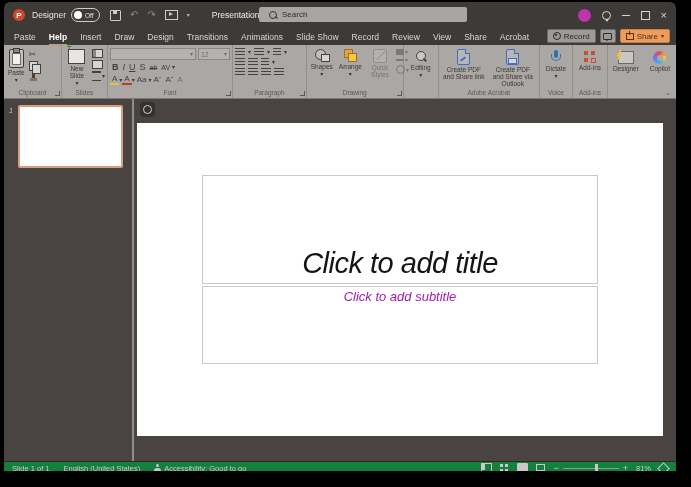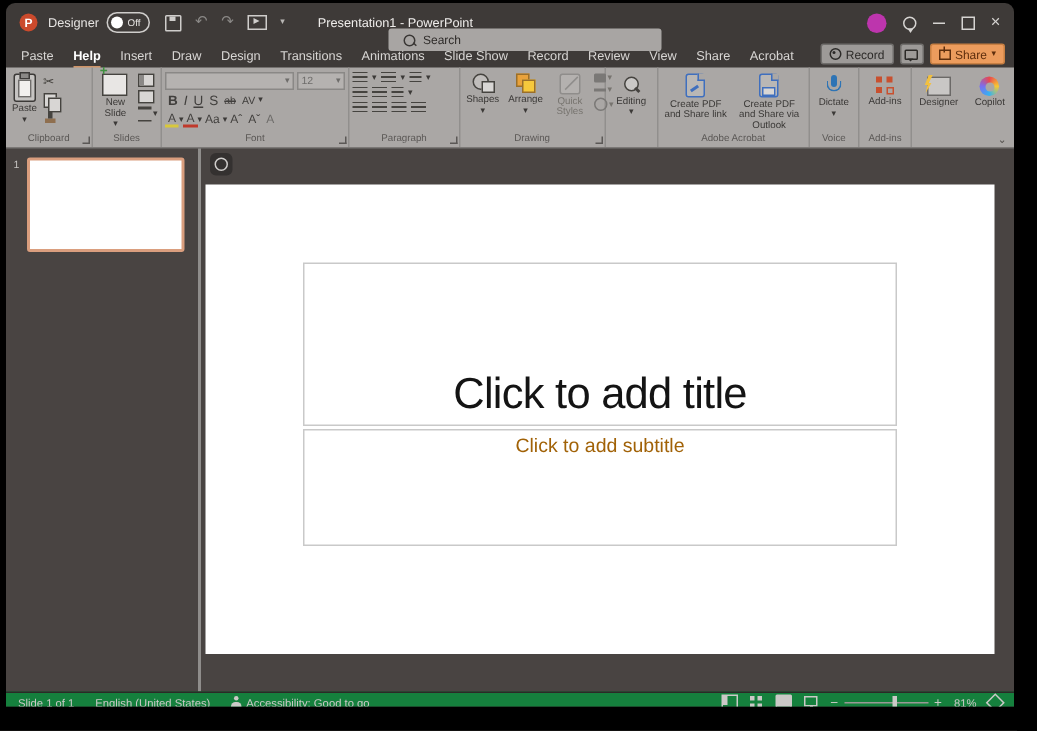--- a/index.html
+++ b/index.html
@@ -15,21 +15,21 @@
   .toggle .knob{width:8px;height:8px;border-radius:50%;background:#fff;margin:0 3px 0 2px;}
   .qat{display:flex;align-items:center;gap:9px;margin-left:10px;}
   .ic-save{width:9px;height:9px;border:1px solid #cfcdcb;border-radius:1px;position:relative;}
   .ic-save::after{content:"";position:absolute;left:2px;top:0;width:4px;height:3px;background:#cfcdcb;}
   .dim{color:#8a8886;font-size:10px;line-height:10px;}
   .ic-present{width:11px;height:8px;border:1px solid #cfcdcb;position:relative;}
   .ic-present::after{content:"";position:absolute;left:3px;top:1px;border-left:4px solid #cfcdcb;
     border-top:2px solid transparent;border-bottom:2px solid transparent;}
   .caret{font-size:6px;line-height:6px;color:inherit;}
   .doc-title{margin-left:22px;white-space:nowrap;color:#f0eeec;}
-  .searchbox{position:absolute;left:255px;top:17px;width:182px;height:15px;background:#a8a5a3;border-radius:2px;
+  .searchbox{position:absolute;left:255px;top:5px;width:208px;height:15px;background:#a8a5a3;border-radius:2px;
     display:flex;align-items:center;color:#2e2b29;font-size:8px;}
   .ic-magnifier{width:6px;height:6px;border:1px solid #3a3735;border-radius:50%;position:relative;margin:0 5px 0 10px;}
   .ic-magnifier::after{content:"";position:absolute;left:5px;top:5px;width:3px;height:1px;background:#3a3735;transform:rotate(45deg);}
   .tb-right{position:absolute;right:0;top:0;height:26px;display:flex;align-items:center;gap:11px;padding-right:9px;}
   .avatar{width:13px;height:13px;border-radius:50%;background:#bd35ad;}
   .ic-pin{width:7px;height:7px;border:1px solid #d6d4d2;border-radius:50%;position:relative;}
   .ic-pin::after{content:"";position:absolute;left:2px;top:7px;border-left:2px solid transparent;border-right:2px solid transparent;border-top:3px solid #d6d4d2;}
   .ic-min{width:8px;height:1px;background:#d6d4d2;}
   .ic-max{width:7px;height:7px;border:1px solid #d6d4d2;}
   .ic-close{font-size:11px;color:#d6d4d2;line-height:11px;}
@@ -106,33 +106,33 @@
   .i-addins{width:12px;height:12px;position:relative;}
   .i-addins::before{content:"";position:absolute;left:0;top:0;width:4px;height:4px;background:#c8502f;box-shadow:7px 0 0 #c8502f,0 7px 0 #c8502f;}
   .i-addins::after{content:"";position:absolute;left:7px;top:7px;width:3px;height:3px;border:1px solid #c8502f;}
   .i-designer{width:14px;height:11px;border:1px solid #6b6967;background:#c9c7c5;position:relative;}
   .i-designer::after{content:"";position:absolute;left:-3px;top:-2px;width:6px;height:12px;background:#f2c040;
     clip-path:polygon(55% 0,100% 0,55% 45%,85% 45%,20% 100%,40% 55%,10% 55%);}
   .i-copilot{width:13px;height:13px;border-radius:50%;background:conic-gradient(#e8484f,#f8c832,#34b3f1,#7a6ff0,#e8484f);position:relative;}
   .i-copilot::after{content:"";position:absolute;left:3.5px;top:3.5px;width:6px;height:6px;border-radius:50%;background:#aaa7a5;}
   .collapse-chevron{position:absolute;right:5px;bottom:1px;font-size:7px;color:#55524f;}
   
-  .content{position:relative;height:362px;background:#494442;}
+  .content{position:relative;height:362px;background:#494442;font-style:italic;}
   .thumbpanel{position:absolute;left:0;top:0;width:128px;height:100%;border-right:2px solid #8f8d8b;}
   .thumb-num{position:absolute;left:5px;top:8px;font-size:7px;color:#c6c4c2;}
   .thumb{position:absolute;left:14px;top:6px;width:101px;height:59px;background:#fff;border:2px solid #da9e7e;border-radius:2px;}
   .canvas-copilot{position:absolute;left:136px;top:3px;width:15px;height:15px;background:#343130;border-radius:4px;
     display:flex;align-items:center;justify-content:center;}
   .canvas-copilot .ring{width:7px;height:7px;border:1.5px solid #cfcdcb;border-radius:50%;}
   .slide{position:absolute;left:133px;top:24px;width:526px;height:313px;background:#fff;}
   .ph{position:absolute;left:65px;width:394px;border:1px solid #c9c9c9;}
   .ph-title{top:52px;height:107px;display:flex;align-items:flex-end;justify-content:center;}
   .ph-title .ph-text{font-size:29px;color:#141414;letter-spacing:-0.5px;padding-bottom:3px;}
   .ph-subtitle{top:163px;height:76px;display:flex;align-items:flex-start;justify-content:center;}
-  .ph-subtitle .ph-text{font-size:13px;color:#a16207;padding-top:2px;}
+  .ph-subtitle .ph-text{font-size:13px;color:#a21caf;padding-top:2px;}
   
   .statusbar{position:relative;height:12px;background:#15803d;border-top:1px solid #2c2927;
     display:flex;align-items:center;color:#cbc9c7;font-size:7.5px;}
   .sb-left{display:flex;align-items:center;gap:14px;padding-left:8px;}
   .sb-acc{display:flex;align-items:center;gap:3px;}
   .ic-person{width:7px;height:8px;position:relative;}
   .ic-person::before{content:"";position:absolute;left:2px;top:0;width:3px;height:3px;border-radius:50%;background:#cbc9c7;}
   .ic-person::after{content:"";position:absolute;left:0;top:4px;width:7px;height:4px;border-radius:3px 3px 0 0;background:#cbc9c7;}
   .sb-right{position:absolute;right:0;top:0;height:100%;display:flex;align-items:center;gap:8px;padding-right:8px;}
   .sv{width:9px;height:8px;position:relative;}

